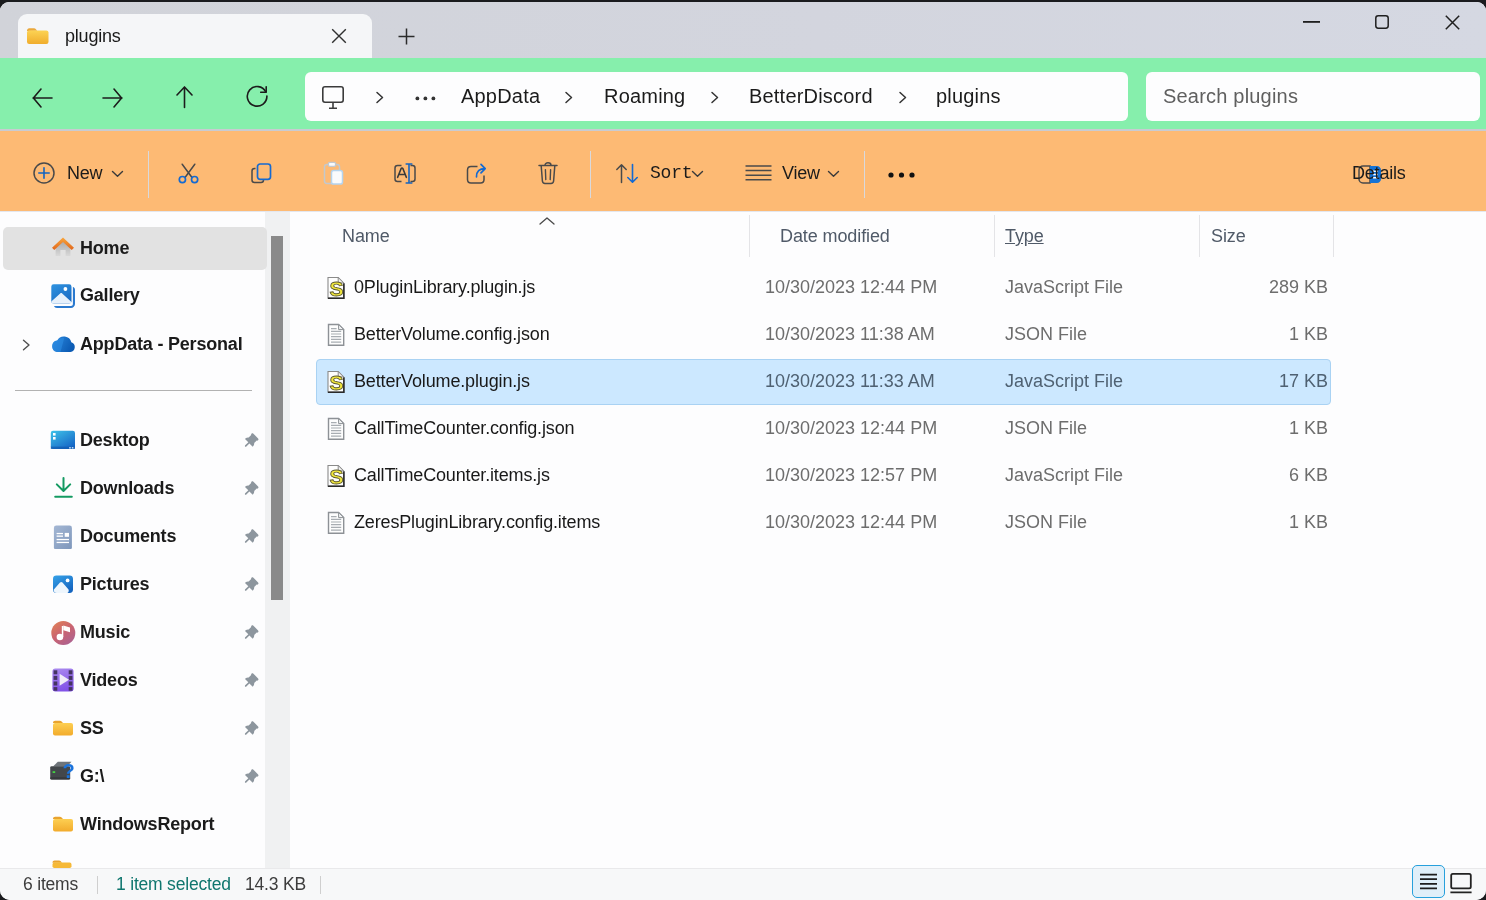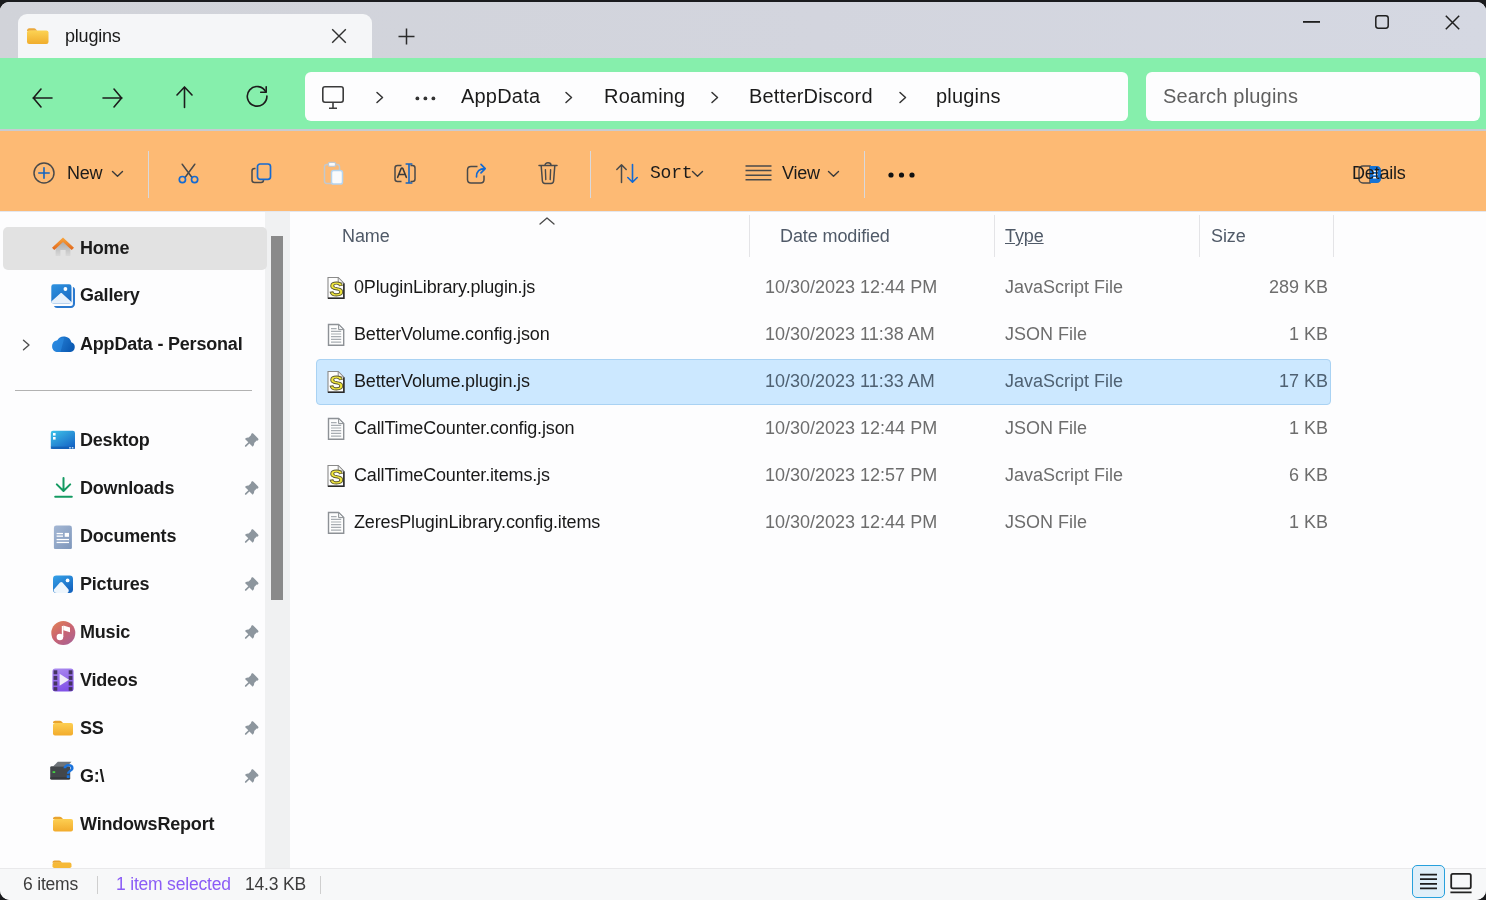--- a/index.html
+++ b/index.html
@@ -461,21 +461,21 @@
       <use href="#docic"></use>
     </svg>
   <div class="fname" style="left:354px;top:510px;">ZeresPluginLibrary.config.items</div>
   <div class="fmeta" style="left:765px;top:510px;">10/30/2023 12:44 PM</div>
   <div class="fmeta" style="left:1005px;top:510px;">JSON File</div>
   <div class="fmeta" style="left:1230px;top:510px;width:98px;text-align:right;">1 KB</div>
 
   <div id="statusbar">
     <div class="txt" style="left:23px;top:5px;font-size:17.5px;color:#3d3d3d;">6 items</div>
     <div class="abs" style="left:97px;top:7px;width:1px;height:18px;background:#cfcfcf;"></div>
-    <div class="txt" style="left:116px;top:5px;font-size:17.5px;color:#8b5cf6;">1 item selected</div>
+    <div class="txt" style="left:116px;top:5px;font-size:17.5px;color:#0f766e;">1 item selected</div>
     <div class="txt" style="left:245px;top:5px;font-size:17.5px;color:#3d3d3d;">14.3 KB</div>
     <div class="abs" style="left:320px;top:7px;width:1px;height:18px;background:#cfcfcf;"></div>
   </div>
 
   <div class="abs" style="left:1412px;top:863px;width:33px;height:33px;background:#e0eff9;border:1.6px solid #27a0dc;border-radius:5px;box-sizing:border-box;"></div>
   <svg class="abs" style="left:1419px;top:870px" width="19" height="19" viewBox="0 0 19 19">
     <path d="M1 2.6 H18 M1 7.2 H18 M1 11.8 H18 M1 16.4 H18" stroke="#1d1d1d" stroke-width="1.7"></path>
   </svg>
   <svg class="abs" style="left:1449px;top:869px" width="24" height="24" viewBox="0 0 24 24">
     <rect x="2.2" y="2.8" width="19.6" height="14.6" rx="1.6" fill="none" stroke="#222" stroke-width="1.8"></rect>

